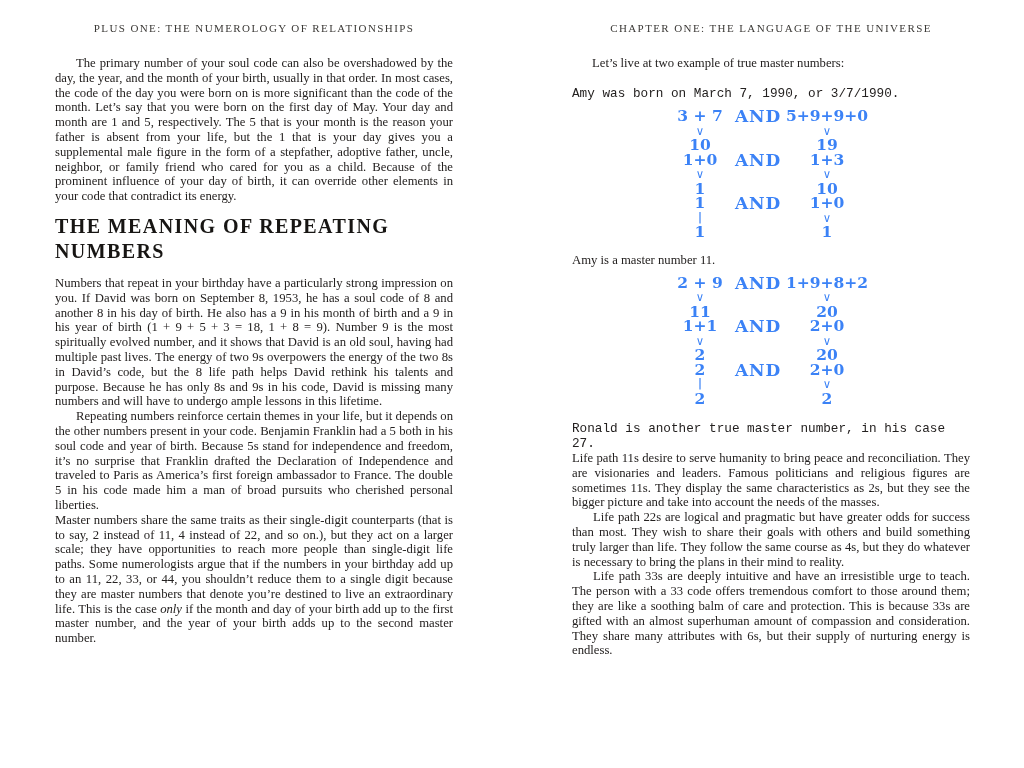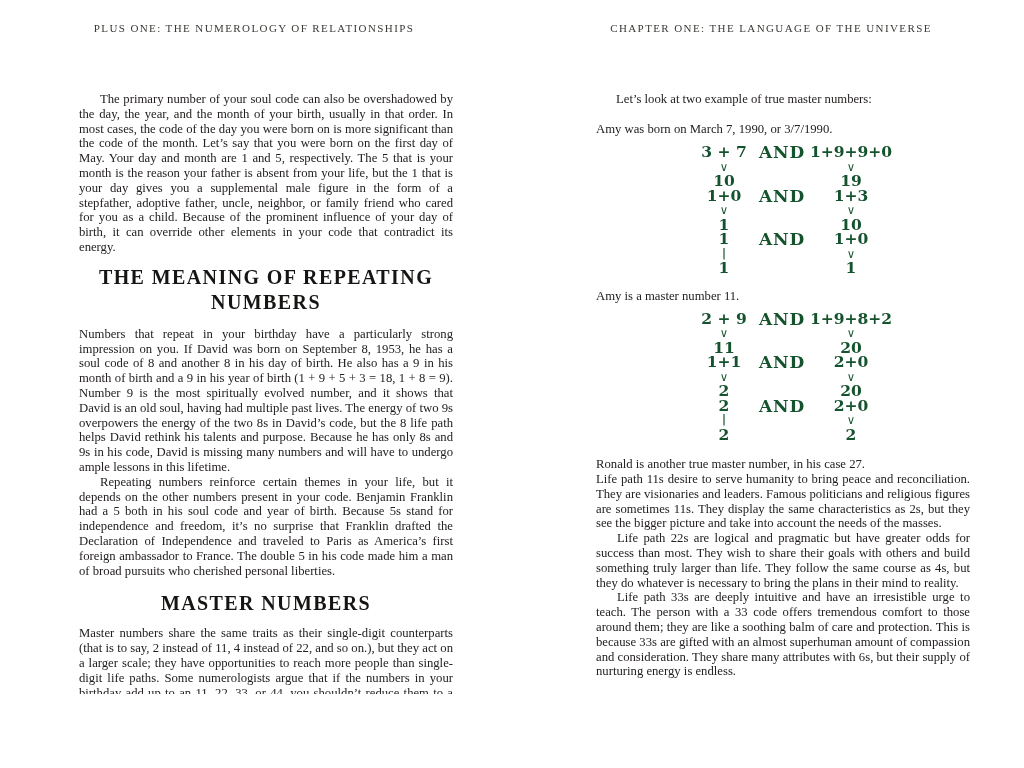--- a/index.html
+++ b/index.html
@@ -17,53 +17,52 @@
 
   .runhead {
     position: absolute; top: 22px; left: -30px; right: -30px;
     text-align: center;
     font-size: 11px;
     letter-spacing: 1.4px;
     color: #3b3936;
     white-space: nowrap;
   }
 
-  .content { padding-top: 92px; margin-left: 24px; }
+  .content { padding-top: 56px; }
 
   p.body {
     margin: 0;
     font-size: 12.7px;
     line-height: 14.8px;
     text-align: justify;
     color: #242120;
   }
   p.indent { text-indent: 21px; }
 
   h2.section {
     margin: 10px 0 12px 0;
     font-size: 20px;
     line-height: 25px;
     font-weight: bold;
-    text-align: center;
     letter-spacing: 1.4px;
     white-space: pre-line;
     color: #171513;
   }
   h2.master { margin-top: 13px; margin-bottom: 10px; }
 
   .line { margin: 0; font-size: 12.7px; line-height: 15px; color: #242120; }
-  .mt15 { margin-top: 15px; }
+  .mt15 { margin-top: 15px; font-family: Liberation Mono, monospace; }
   .mt13 { margin-top: 13px; }
   .mt16 { margin-top: 16px; }
 
   .diagram {
     margin: 8px 0 0 93px;
     font-family: "DejaVu Serif", serif;
     font-weight: bold;
-    color: #14532d;
+    color: #3b82f6;
   }
   .drow { display: flex; height: 14.5px; line-height: 14.5px; }
   .dc  { display: block; text-align: center; }
   .dc1 { width: 70px; }
   .dc2 { width: 46px; font-size: 17px; letter-spacing: 0.8px; }
   .dc3 { width: 92px; }
   .num  { font-size: 15.5px; }
   .arr  { font-size: 11.5px; font-weight: normal; font-family: "DejaVu Sans", sans-serif; }
   .vbar { font-size: 11px; font-weight: bold; }
 
@@ -81,37 +80,36 @@
 <div class="spread">
 
   <div class="page page-left">
     <div class="runhead">PLUS ONE: THE NUMEROLOGY OF RELATIONSHIPS</div>
     <div class="content">
       <p class="body indent">The primary number of your soul code can also be overshadowed by the day, the year, and the month of your birth, usually in that order. In most cases, the code of the day you were born on is more significant than the code of the month. Let’s say that you were born on the first day of May. Your day and month are 1 and 5, respectively. The 5 that is your month is the reason your father is absent from your life, but the 1 that is your day gives you a supplemental male figure in the form of a stepfather, adoptive father, uncle, neighbor, or family friend who cared for you as a child. Because of the prominent influence of your day of birth, it can override other elements in your code that contradict its energy.</p>
       <h2 class="section">THE MEANING OF REPEATING
 NUMBERS</h2>
       <p class="body">Numbers that repeat in your birthday have a particularly strong impression on you. If David was born on September 8, 1953, he has a soul code of 8 and another 8 in his day of birth. He also has a 9 in his month of birth and a 9 in his year of birth (1 + 9 + 5 + 3 = 18, 1 + 8 = 9). Number 9 is the most spiritually evolved number, and it shows that David is an old soul, having had multiple past lives. The energy of two 9s overpowers the energy of the two 8s in David’s code, but the 8 life path helps David rethink his talents and purpose. Because he has only 8s and 9s in his code, David is missing many numbers and will have to undergo ample lessons in this lifetime.</p>
       <p class="body indent">Repeating numbers reinforce certain themes in your life, but it depends on the other numbers present in your code. Benjamin Franklin had a 5 both in his soul code and year of birth. Because 5s stand for independence and freedom, it’s no surprise that Franklin drafted the Declaration of Independence and traveled to Paris as America’s first foreign ambassador to France. The double 5 in his code made him a man of broad pursuits who cherished personal liberties.</p>
-      <h2 class="section master">MASTER NUMBERS</h2>
       <p class="body"><span>Master numbers share the same traits as their single-digit counterparts (that is to say, 2 instead of 11, 4 instead of 22, and so on.), but they act on a larger scale; they have opportunities to reach more people than single-digit life paths. Some numerologists argue that if the numbers in your birthday add up to an 11, 22, 33, or 44, you shouldn’t reduce them to a single digit because they are master numbers that denote you’re destined to live an extraordinary life. This is the case </span><i>only</i><span> if the month and day of your birth add up to the first master number, and the year of your birth adds up to the second master number.</span></p>
     </div>
     <div class="folio">24</div>
   </div>
 
   <div class="page page-right">
     <div class="runhead">CHAPTER ONE: THE LANGUAGE OF THE UNIVERSE</div>
     <div class="content">
-      <p class="line indent" style="text-indent:20px;">Let’s look at two example of true master numbers:</p>
+      <p class="line indent" style="text-indent:20px;">Let’s live at two example of true master numbers:</p>
       <p class="line mt15">Amy was born on March 7, 1990, or 3/7/1990.</p>
 
       <div class="diagram">
         <div class="drow">
           <span class="dc dc1 num">3 + 7</span>
           <span class="dc dc2">AND</span>
-          <span class="dc dc3 num">1+9+9+0</span>
+          <span class="dc dc3 num">5+9+9+0</span>
         </div>
         <div class="drow">
           <span class="dc dc1 arr">∨</span>
           <span class="dc dc2"></span>
           <span class="dc dc3 arr">∨</span>
         </div>
         <div class="drow">
           <span class="dc dc1 num">10</span>
           <span class="dc dc2"></span>
           <span class="dc dc3 num">19</span>

